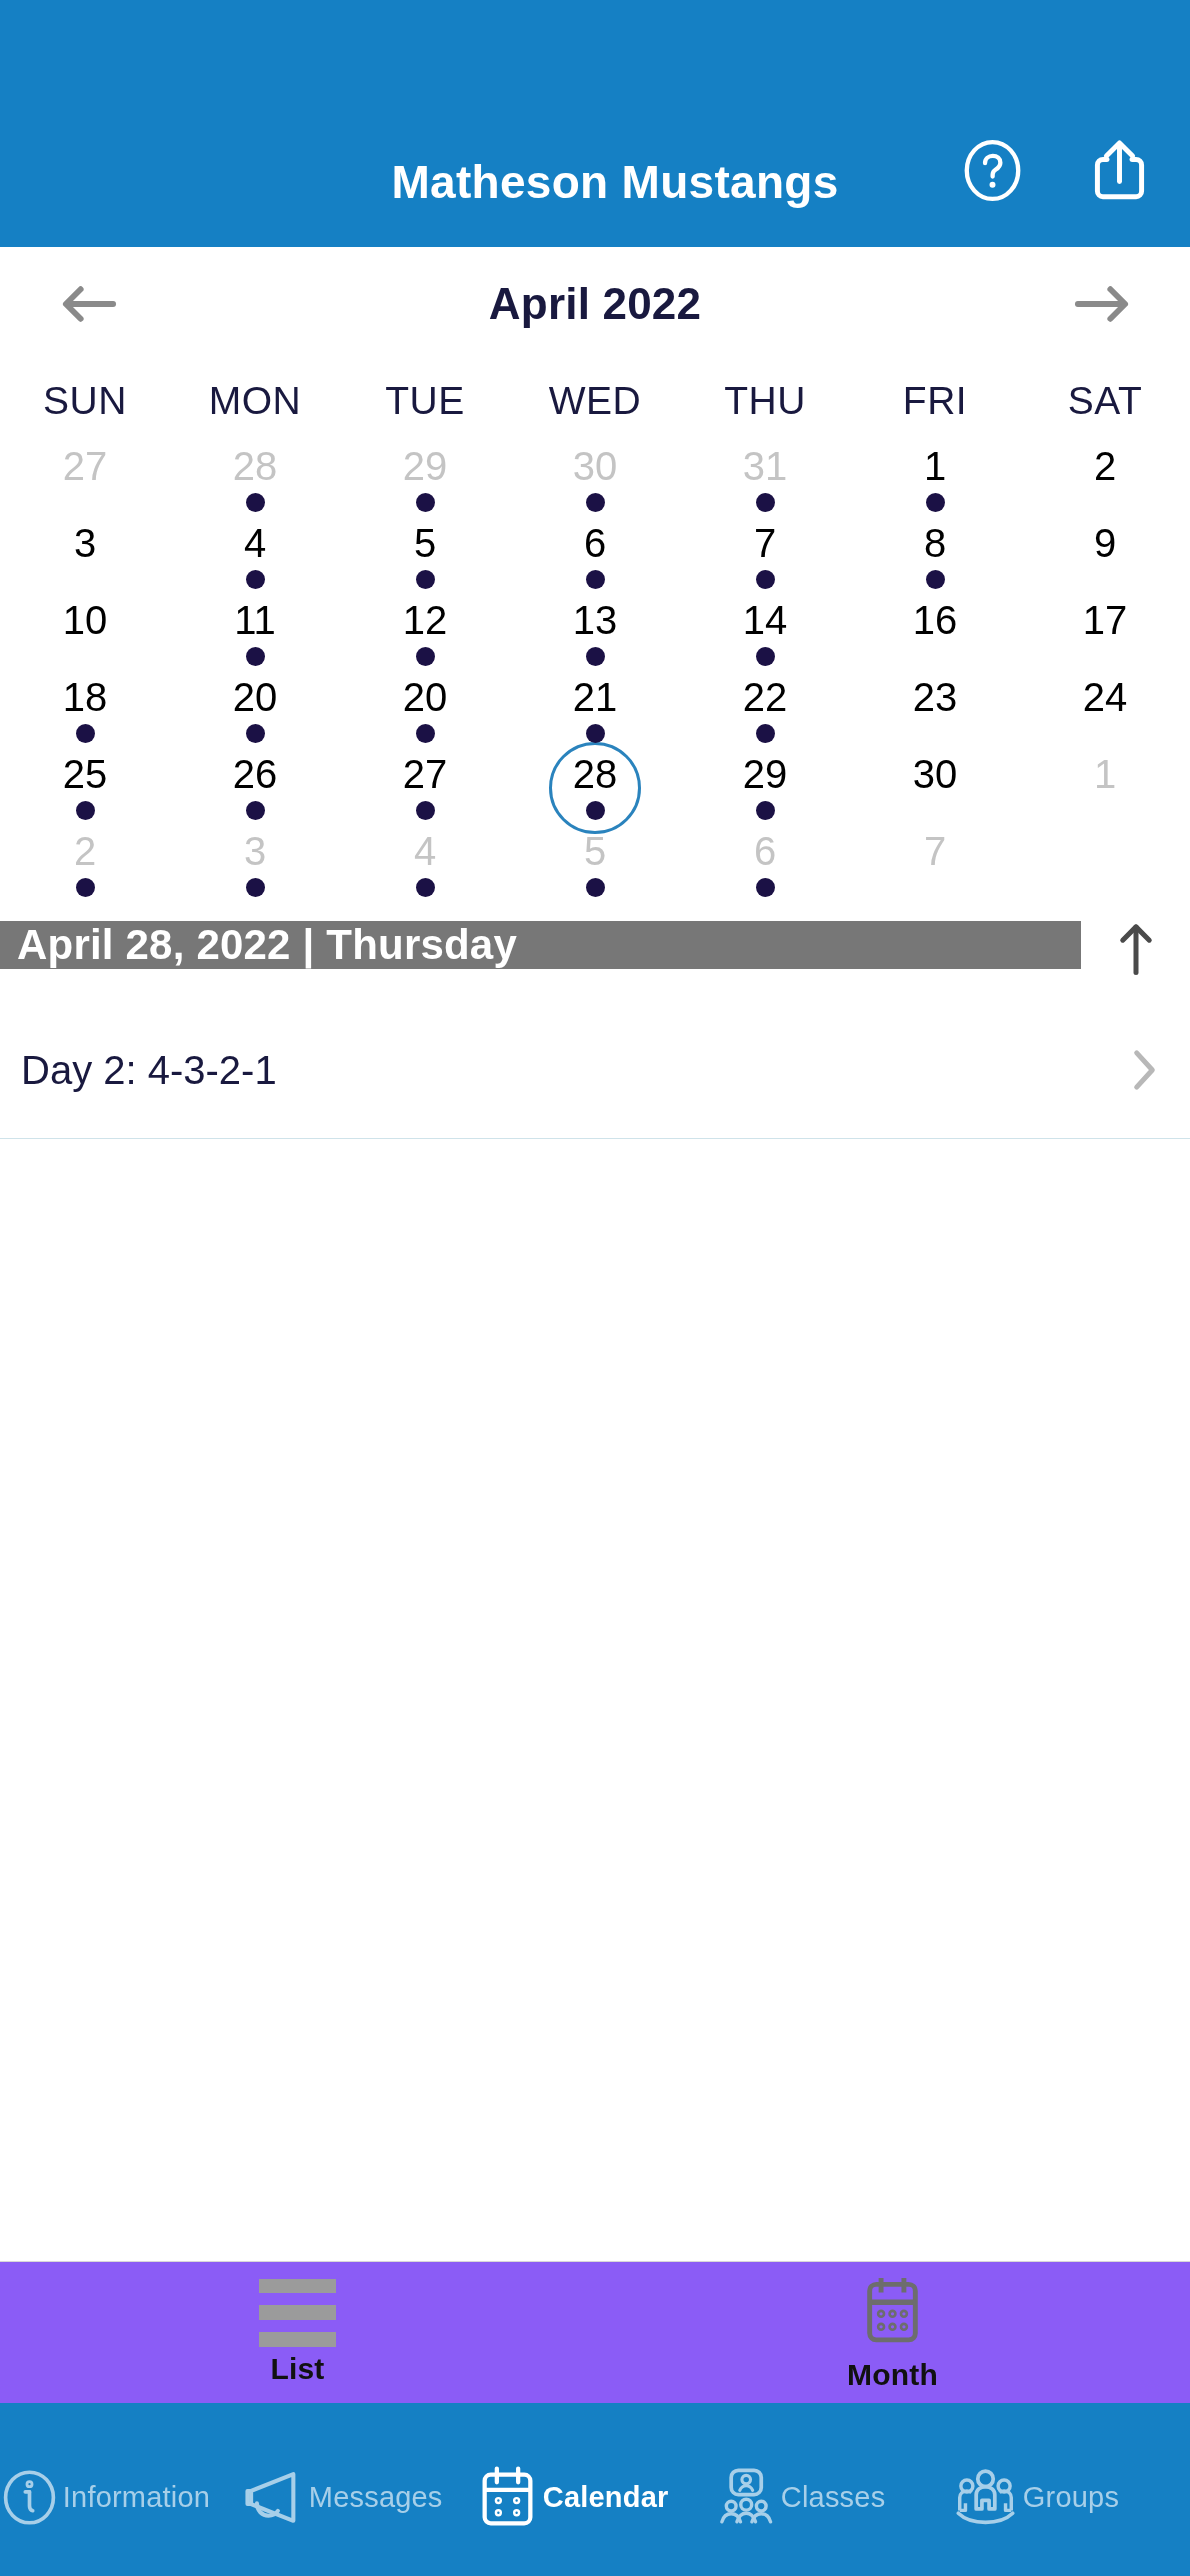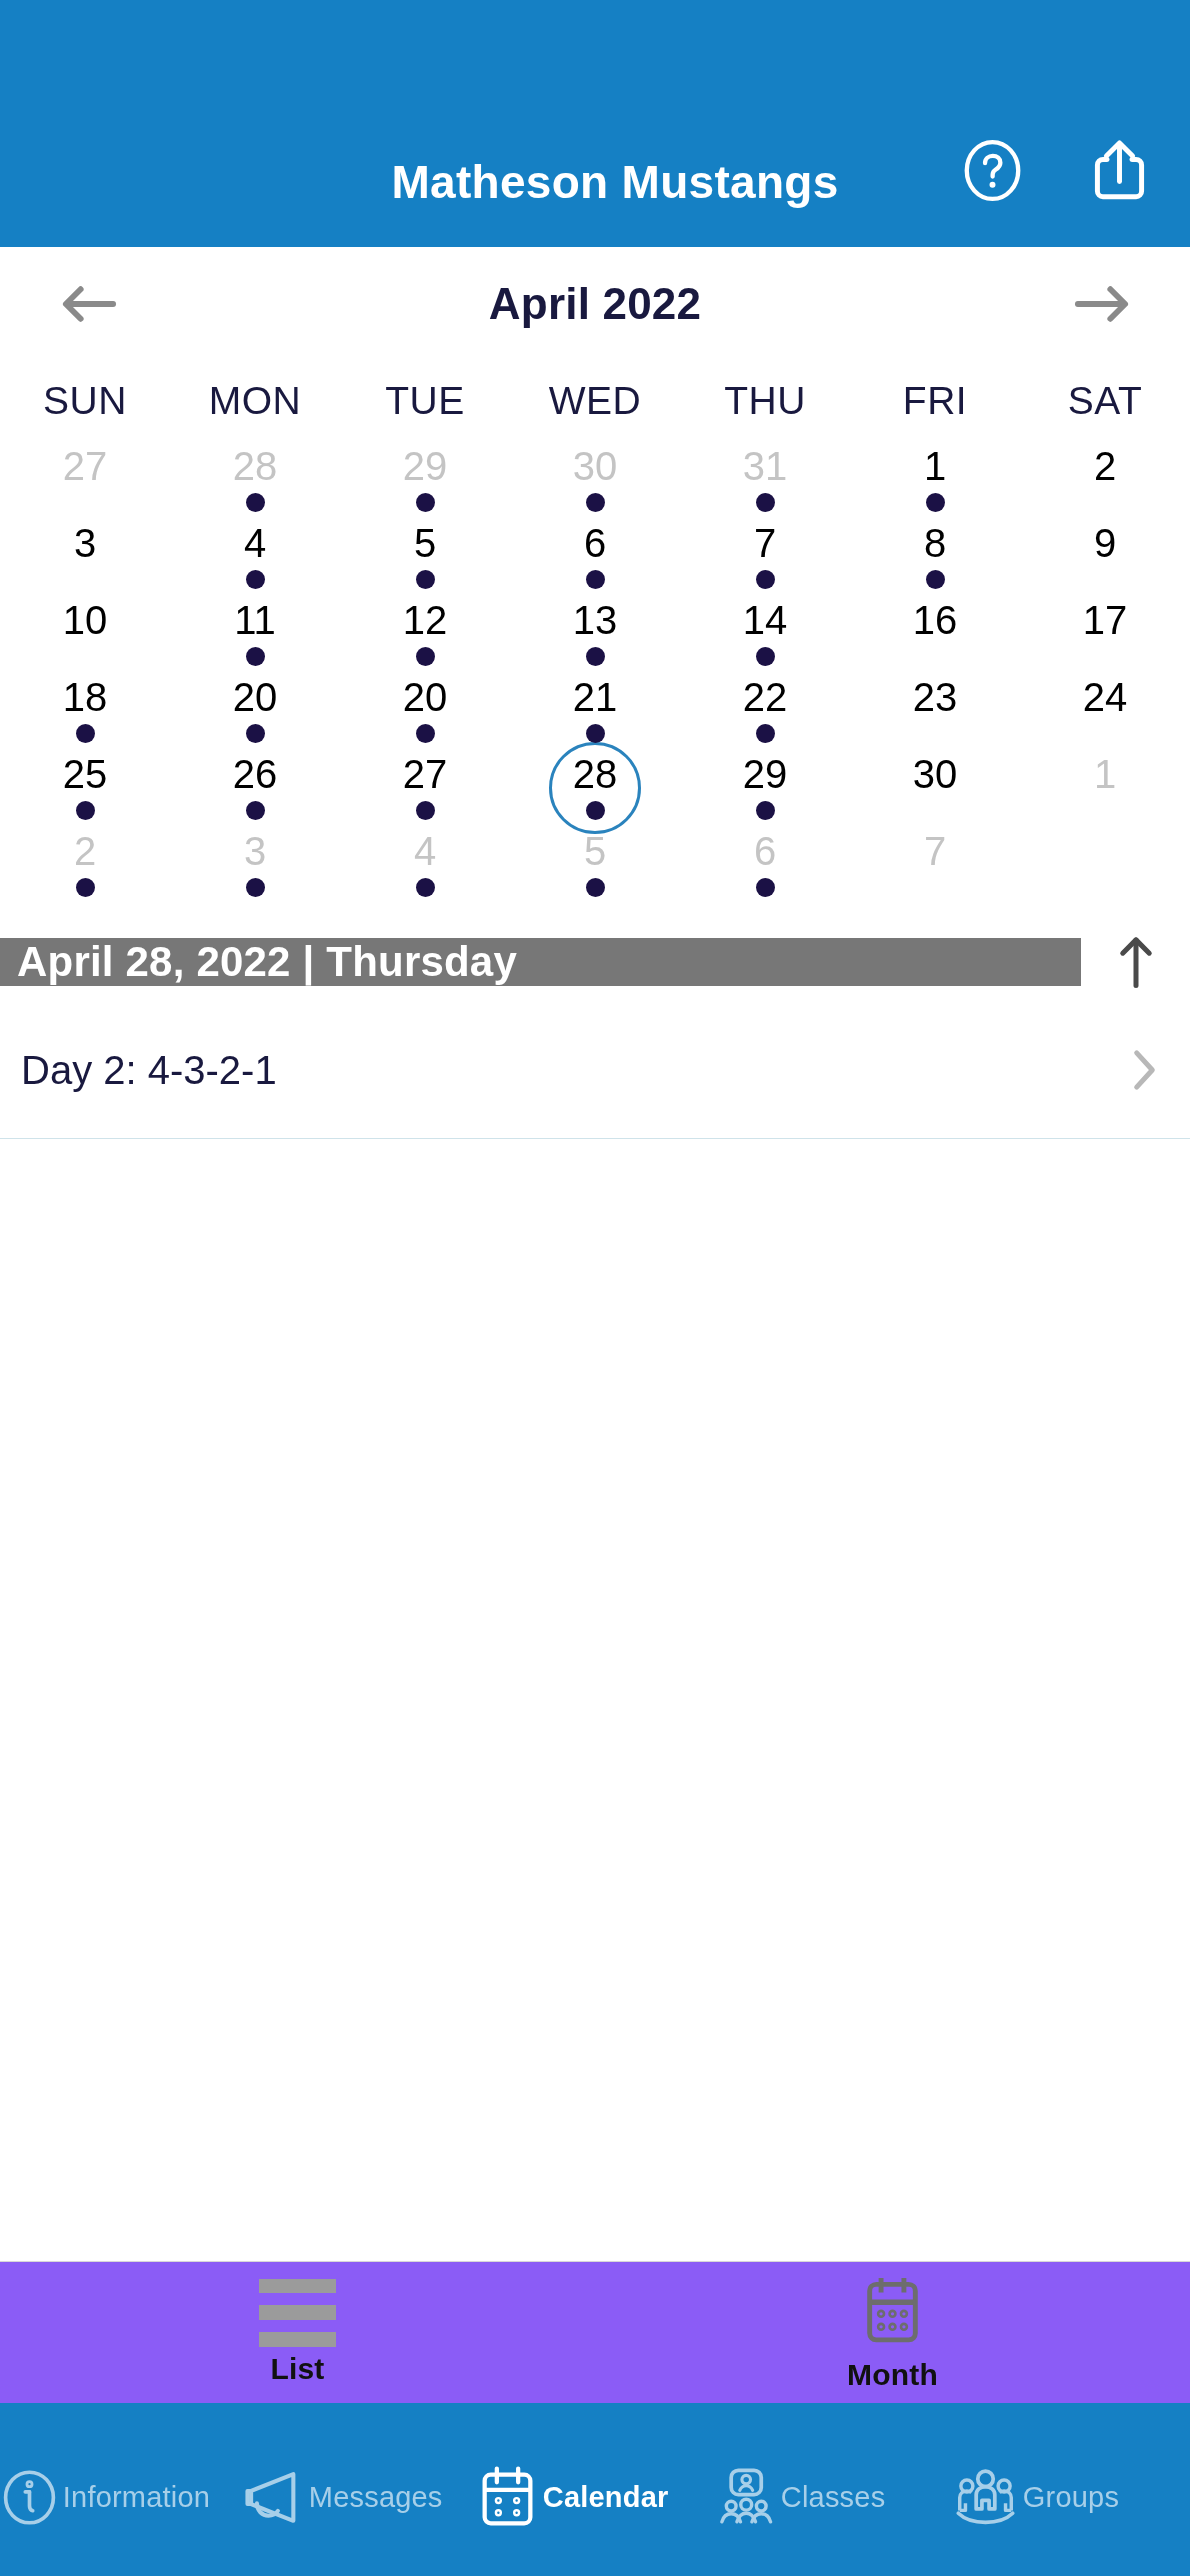--- a/index.html
+++ b/index.html
@@ -134,21 +134,21 @@
     width: 92px;
     height: 92px;
     border: 3.8px solid #2a83bd;
     border-radius: 50%;
     z-index: 1;
   }
 
   
   .date-bar-wrap {
     display: flex;
-    align-items: center;
+    align-items: flex-start;
     height: 81px;
     flex: 0 0 81px;
     margin-top: 17px;
     background: #ffffff;
   }
   .date-bar {
     background: #777777;
     flex: 1 1 auto;
     display: flex;
     align-items: center;

